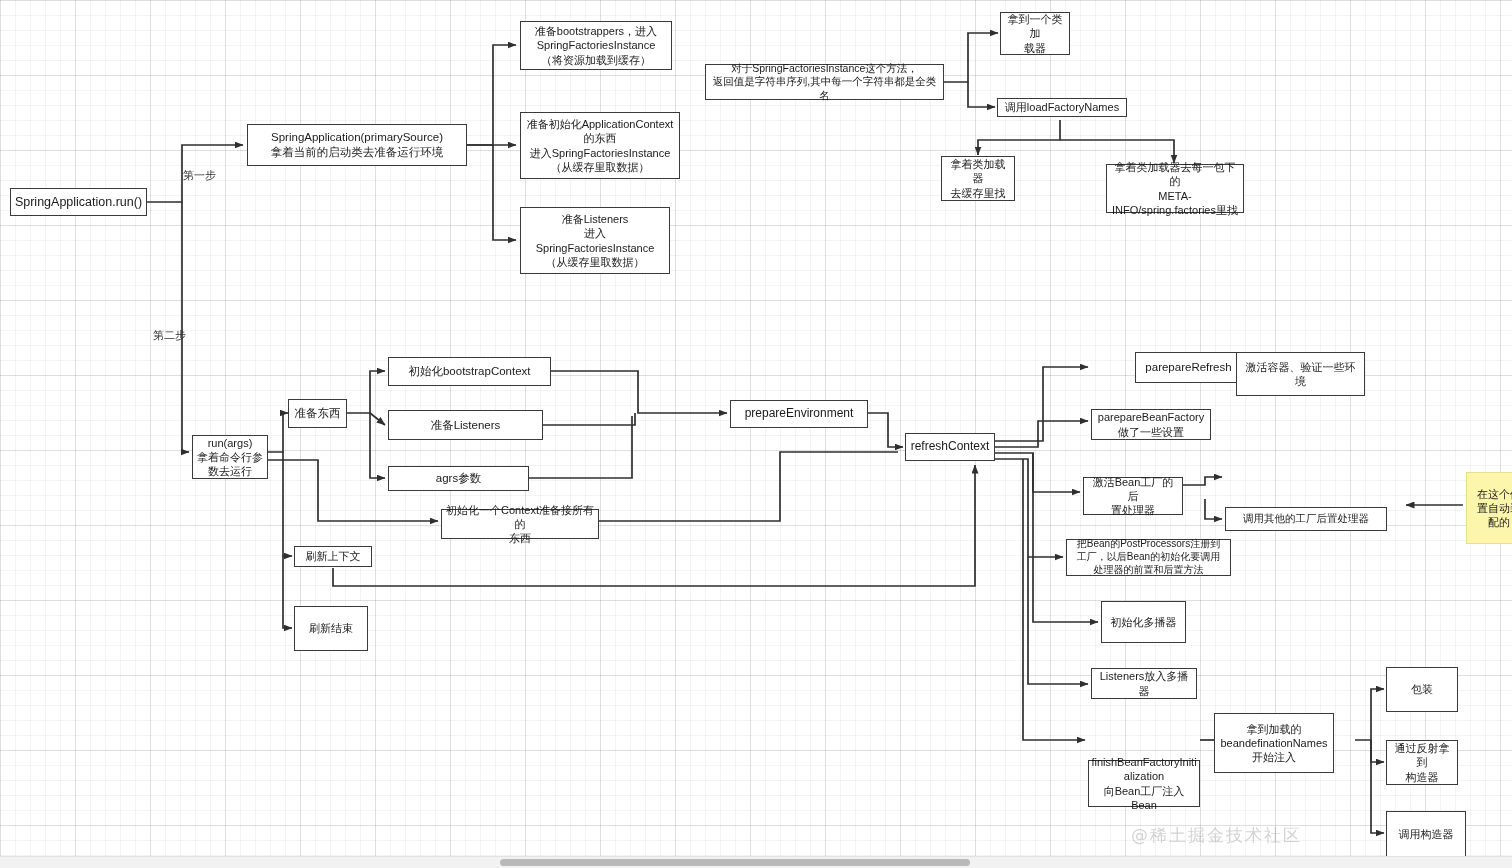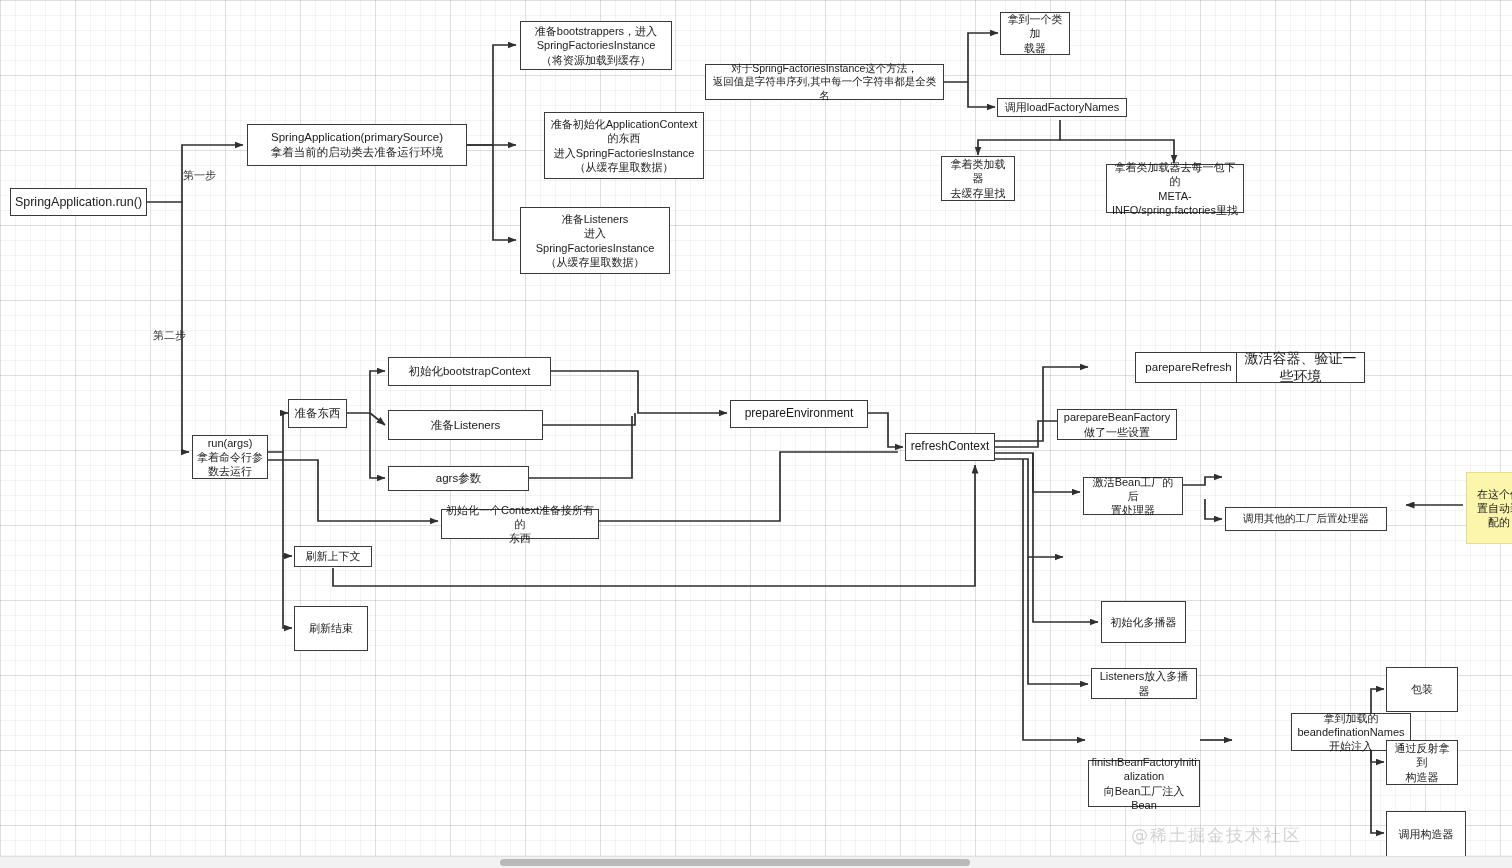--- a/index.html
+++ b/index.html
@@ -136,21 +136,21 @@
   <div class="edgelabel" style="left:183px;top:168px;font-size:11px;">第一步</div>
   <div class="edgelabel" style="left:153px;top:328px;font-size:11px;">第二步</div>
 
   <div class="node" style="left:247px;top:124px;width:220px;height:42px;font-size:11.5px;">SpringApplication(primarySource)
 拿着当前的启动类去准备运行环境</div>
 
   <div class="node" style="left:520px;top:21px;width:152px;height:49px;font-size:11px;">准备bootstrappers，进入
 SpringFactoriesInstance
 （将资源加载到缓存）</div>
 
-  <div class="node" style="left:544px;top:112px;width:160px;height:67px;font-size:11px;">准备初始化ApplicationContext
+  <div class="node" style="left:520px;top:112px;width:160px;height:67px;font-size:11px;">准备初始化ApplicationContext
 的东西
 进入SpringFactoriesInstance
 （从缓存里取数据）</div>
 
   <div class="node" style="left:520px;top:207px;width:150px;height:67px;font-size:11px;">准备Listeners
 进入SpringFactoriesInstance
 （从缓存里取数据）</div>
 
   <div class="node" style="left:705px;top:64px;width:239px;height:36px;font-size:10.5px;">对于SpringFactoriesInstance这个方法，
 返回值是字符串序列,其中每一个字符串都是全类名</div>
@@ -185,41 +185,44 @@
   <div class="node" style="left:294px;top:546px;width:78px;height:21px;font-size:11px;">刷新上下文</div>
 
   <div class="node" style="left:294px;top:606px;width:74px;height:45px;font-size:11px;">刷新结束</div>
 
   <div class="node" style="left:730px;top:400px;width:138px;height:28px;font-size:12px;">prepareEnvironment</div>
 
   <div class="node" style="left:905px;top:433px;width:90px;height:28px;font-size:12px;">refreshContext</div>
 
   <div class="node" style="left:1091px;top:352px;width:107px;height:31px;font-size:11.5px;margin-left:44px;">parepareRefresh</div>
 
-  <div class="node" style="left:1236px;top:352px;width:129px;height:31px;font-size:14px;">激活容器、验证一些环境</div>
-
-  <div class="node" style="left:1057px;top:409px;width:120px;height:31px;font-size:11px;">parepareBeanFactory
+  <div class="node" style="left:1236px;top:352px;width:129px;height:44px;font-size:11px;">激活容器、验证一些环境</div>
+
+  <div class="node" style="left:1091px;top:409px;width:120px;height:31px;font-size:11px;">parepareBeanFactory
 做了一些设置</div>
 
   <div class="node" style="left:1083px;top:477px;width:100px;height:38px;font-size:11px;">激活Bean工厂的后
 置处理器</div>
 
 
   <div class="node" style="left:1225px;top:507px;width:162px;height:24px;font-size:10.5px;">调用其他的工厂后置处理器</div>
 
+  <div class="node" style="left:1066px;top:539px;width:165px;height:37px;font-size:10px;">把Bean的PostProcessors注册到
+工厂，以后Bean的初始化要调用
+处理器的前置和后置方法</div>
 
   <div class="node" style="left:1101px;top:601px;width:85px;height:42px;font-size:11px;">初始化多播器</div>
 
   <div class="node" style="left:1091px;top:668px;width:106px;height:31px;font-size:11px;">Listeners放入多播器</div>
 
   <div class="node" style="left:1088px;top:716px;width:112px;height:47px;font-size:11px;margin-top:44px;">finishBeanFactoryIniti
 alization
 向Bean工厂注入Bean</div>
 
-  <div class="node" style="left:1291px;top:713px;width:120px;height:38px;font-size:11px;">拿到加载的
+  <div class="node" style="left:1214px;top:713px;width:120px;height:60px;font-size:11px;">拿到加载的
 beandefinationNames
 开始注入</div>
 
   <div class="node" style="left:1386px;top:667px;width:72px;height:45px;font-size:11px;">包装</div>
 
   <div class="node" style="left:1386px;top:740px;width:72px;height:45px;font-size:11px;">通过反射拿到
 构造器</div>
 
   <div class="node" style="left:1386px;top:811px;width:80px;height:47px;font-size:11px;">调用构造器</div>
 

